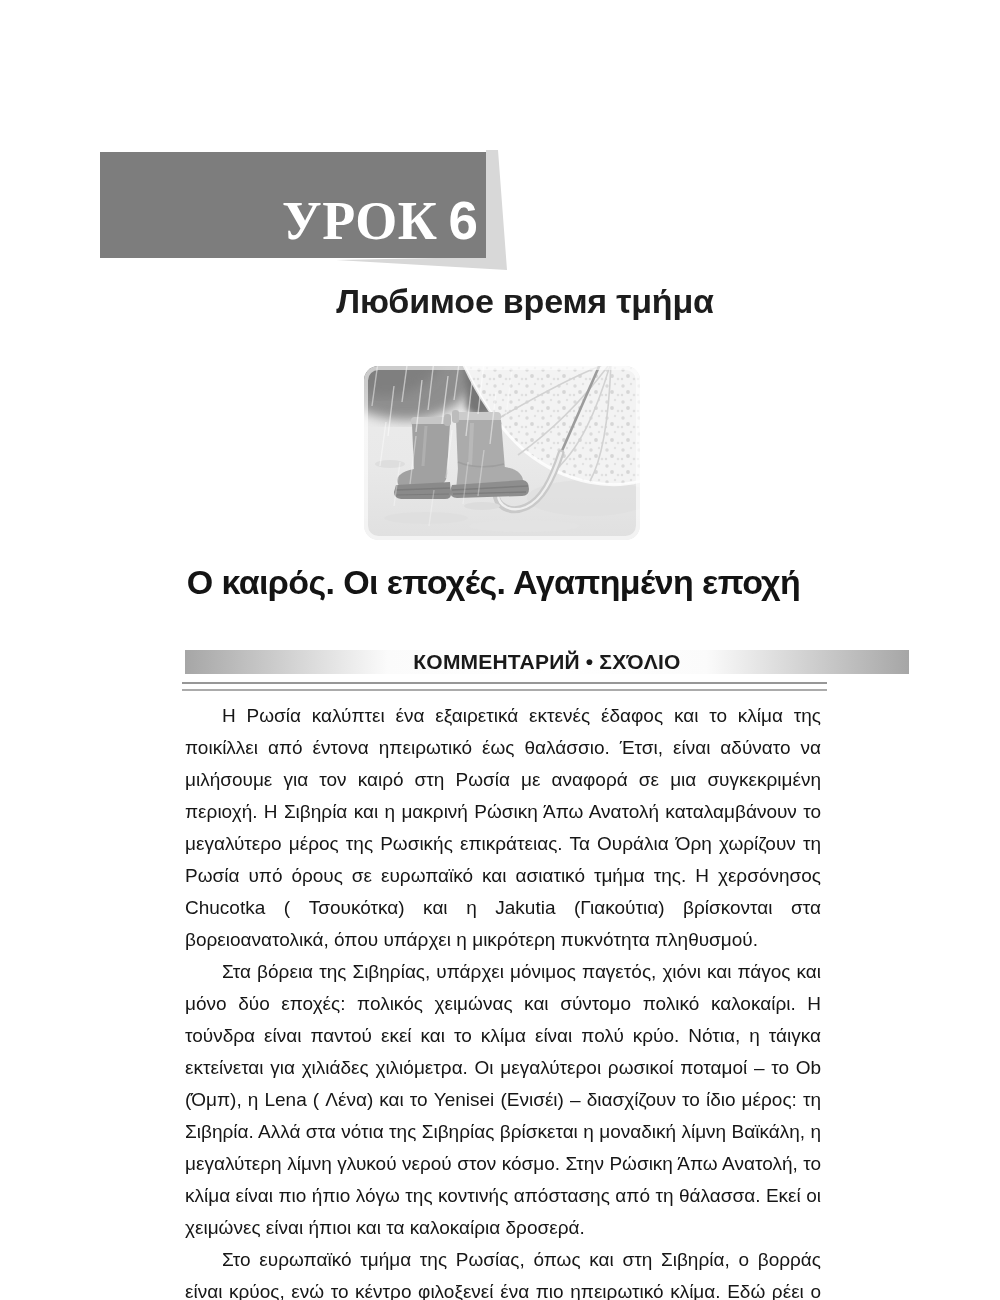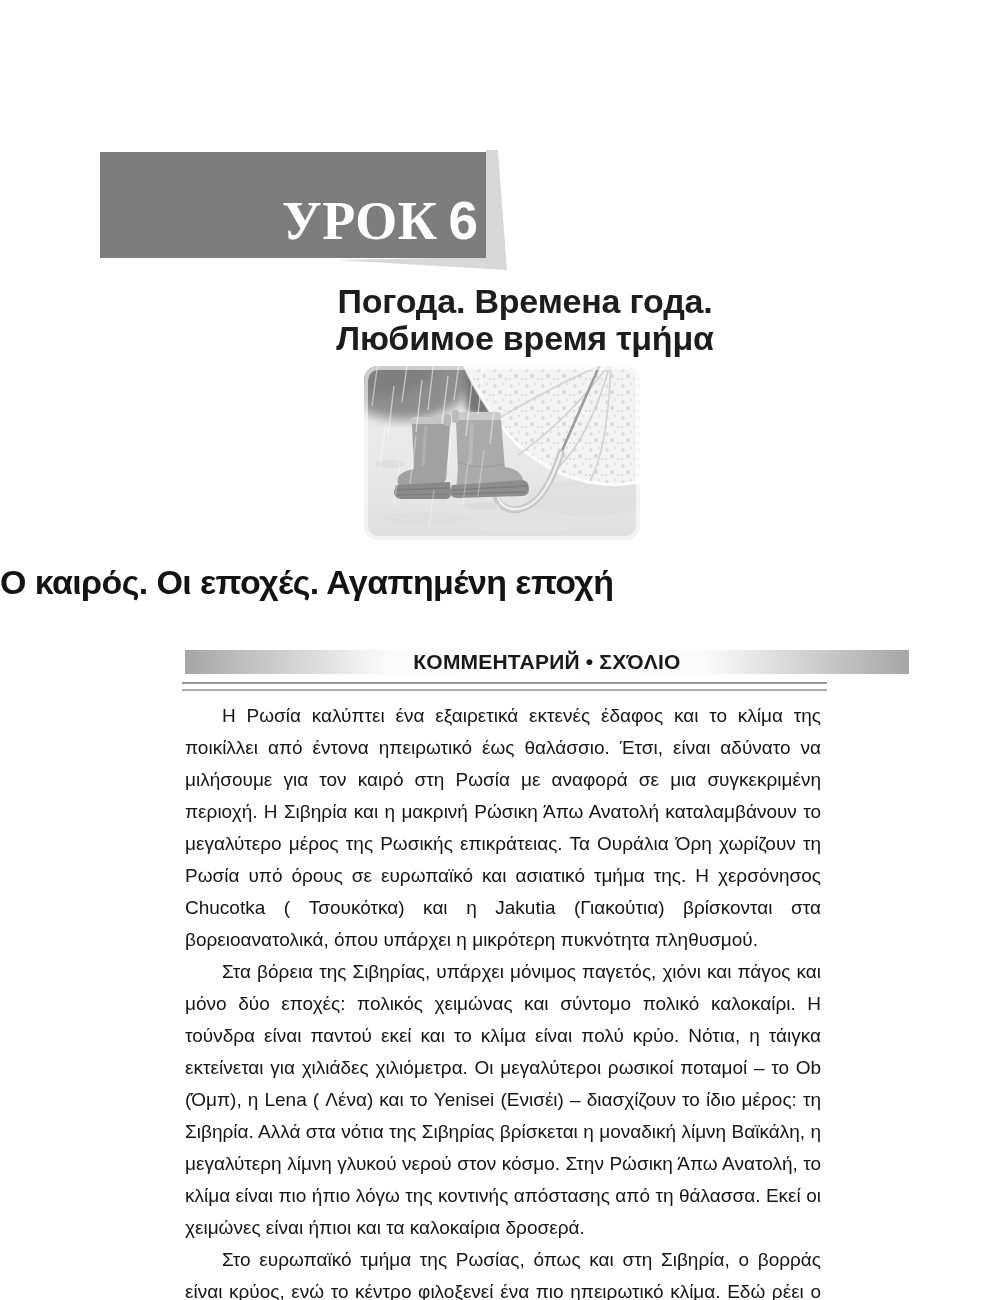--- a/index.html
+++ b/index.html
@@ -44,21 +44,21 @@
     position: absolute; left: 364px; top: 366px;
     width: 276px; height: 174px;
     border-radius: 14px; overflow: hidden;
     box-shadow: inset 0 0 10px 5px rgba(255,255,255,0.9);
   }
   .photo svg { display: block; }
 
   
   .gr-title {
     position: absolute; top: 562px; left: 0; width: 987px;
-    text-align: left;
+    text-align: center;
     font-size: 34px; font-weight: bold; line-height: 41px;
     color: #141414; letter-spacing: -0.6px;
   }
 
   
   .comment-banner {
     position: absolute; left: 185px; top: 650px;
     width: 724px; height: 24px;
     background: linear-gradient(90deg, #a6a6a6 0%, #fbfbfb 28%, #ffffff 50%, #fbfbfb 72%, #a6a6a6 100%);
     text-align: center;
@@ -97,21 +97,20 @@
   </svg>
 
   <div class="lesson-banner">
     <div class="text-row">
       <span class="lesson-word">УРОК</span>
       <span class="lesson-number">6</span>
     </div>
   </div>
 
   <div class="ru-title">
-    <div>Погода. Времена года.</div>
     <div>Любимое время τμήμα</div>
   </div>
 
   <div class="photo">
     <svg width="276" height="174" viewBox="0 0 276 174">
       <defs>
         <linearGradient id="floor" x1="0" y1="0" x2="0" y2="1">
           <stop offset="0" stop-color="#ececec"></stop>
           <stop offset="0.55" stop-color="#e9e9e9"></stop>
           <stop offset="1" stop-color="#e0e0e0"></stop>

